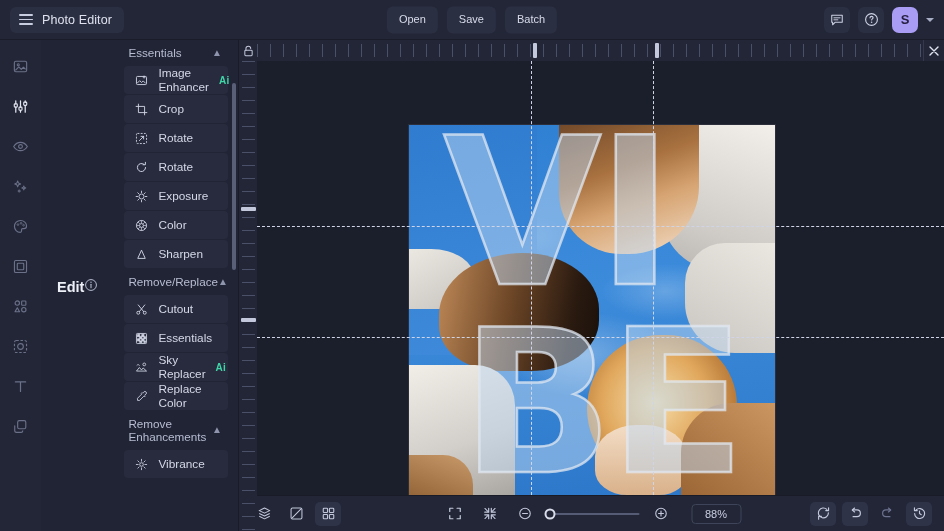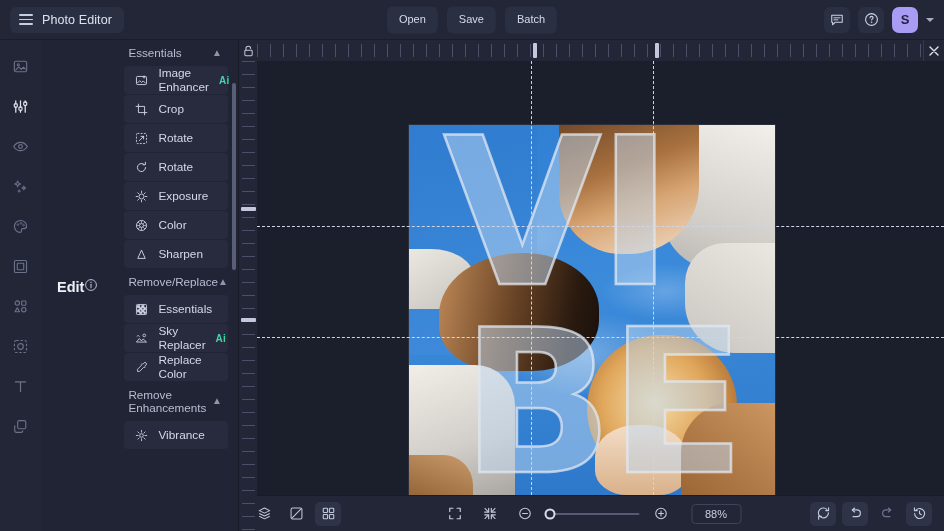--- a/index.html
+++ b/index.html
@@ -468,20 +468,30 @@
             <svg width="13" height="13" viewBox="0 0 16 16">
                 <path d="M8 2.6l4.6 10.2H3.4z" stroke-width="1.15" stroke-linejoin="round"></path>
               </svg>
           </span>
           <span class="mi-label">Sharpen</span>
         </div>
 
         <div class="group-head">
           <span class="group-label">Remove/Replace</span>
           <span class="chev">▲</span>
+        </div>
+        <div class="menu-item">
+          <span class="mi-icon">
+            <svg width="13" height="13" viewBox="0 0 16 16">
+                <circle cx="4" cy="12" r="1.8" stroke-width="1.1"></circle>
+                <circle cx="12" cy="12" r="1.8" stroke-width="1.1"></circle>
+                <path d="M5.3 10.7L12 2.4M10.7 10.7L4 2.4" stroke-width="1.15" stroke-linecap="round"></path>
+              </svg>
+          </span>
+          <span class="mi-label">Cutout</span>
         </div>
         <div class="menu-item">
           <span class="mi-icon">
             <svg width="13" height="13" viewBox="0 0 16 16">
                 <rect x="1.8" y="1.8" width="12.4" height="12.4" rx="1" stroke-width="1.1"></rect>
                 <g fill="#cfd3e3">
                   <rect x="3.2" y="3.2" width="2.6" height="2.6"></rect>
                   <rect x="8.4" y="3.2" width="2.6" height="2.6"></rect>
                   <rect x="5.8" y="5.8" width="2.6" height="2.6"></rect>
                   <rect x="11" y="5.8" width="1.8" height="2.6"></rect>

